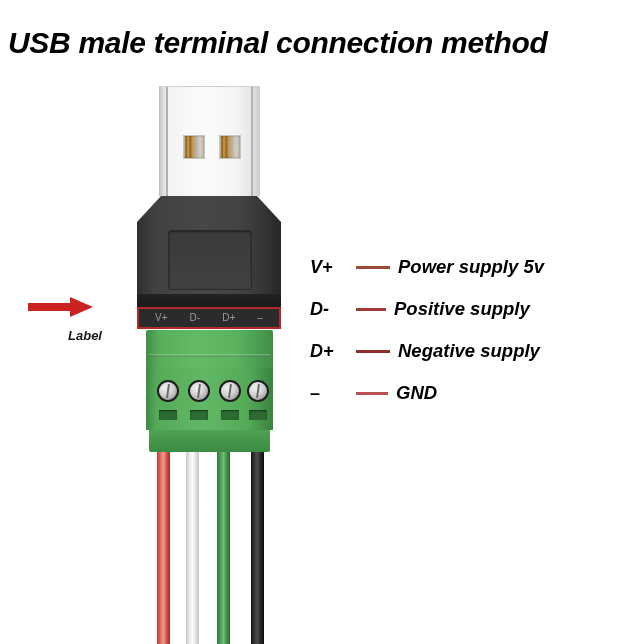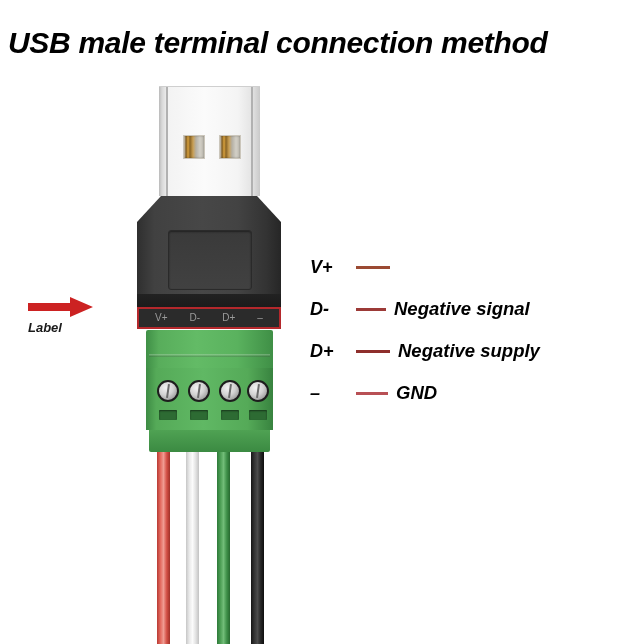--- a/index.html
+++ b/index.html
@@ -247,28 +247,28 @@
   #label-arrow {
     position: absolute;
     left: 4px;
     top: 0;
     width: 66px;
     height: 22px;
   }
   #label-text {
     position: absolute;
     left: 4px;
-    top: 24px;
+    top: 32px;
     width: 74px;
     font-family: "Liberation Sans", sans-serif;
     font-weight: bold;
     font-style: italic;
     font-size: 13px;
     color: #1a1a1a;
-    text-align: left;
+    text-align: right;
   }
 
   
   #legend {
     position: absolute;
     left: 310px;
     top: 222px;
     width: 320px;
   }
   .legend-row {
@@ -360,25 +360,26 @@
     <svg id="label-arrow" viewBox="0 0 66 22">
       <path d="M0 7 L42 7 L42 1 L65 11 L42 21 L42 15 L0 15 Z" fill="#cc2222"></path>
     </svg>
     <div id="label-text">Label</div>
   </div>
 
   <div id="legend">
     <div class="legend-row">
       <span class="legend-pin">V+</span>
       <span class="legend-dash" style="background: rgb(155, 74, 51); width: 34px;"></span>
+      <span class="legend-desc">Power supply 5v</span>
     </div>
     <div class="legend-row">
       <span class="legend-pin">D-</span>
       <span class="legend-dash" style="background: rgb(156, 58, 55); width: 30px;"></span>
-      <span class="legend-desc">Negative signal</span>
+      <span class="legend-desc">Positive supply</span>
     </div>
     <div class="legend-row">
       <span class="legend-pin">D+</span>
       <span class="legend-dash" style="background: rgb(142, 47, 44); width: 34px;"></span>
       <span class="legend-desc">Negative supply</span>
     </div>
     <div class="legend-row">
       <span class="legend-pin">–</span>
       <span class="legend-dash" style="background: rgb(184, 80, 85); width: 32px;"></span>
       <span class="legend-desc">GND</span>

